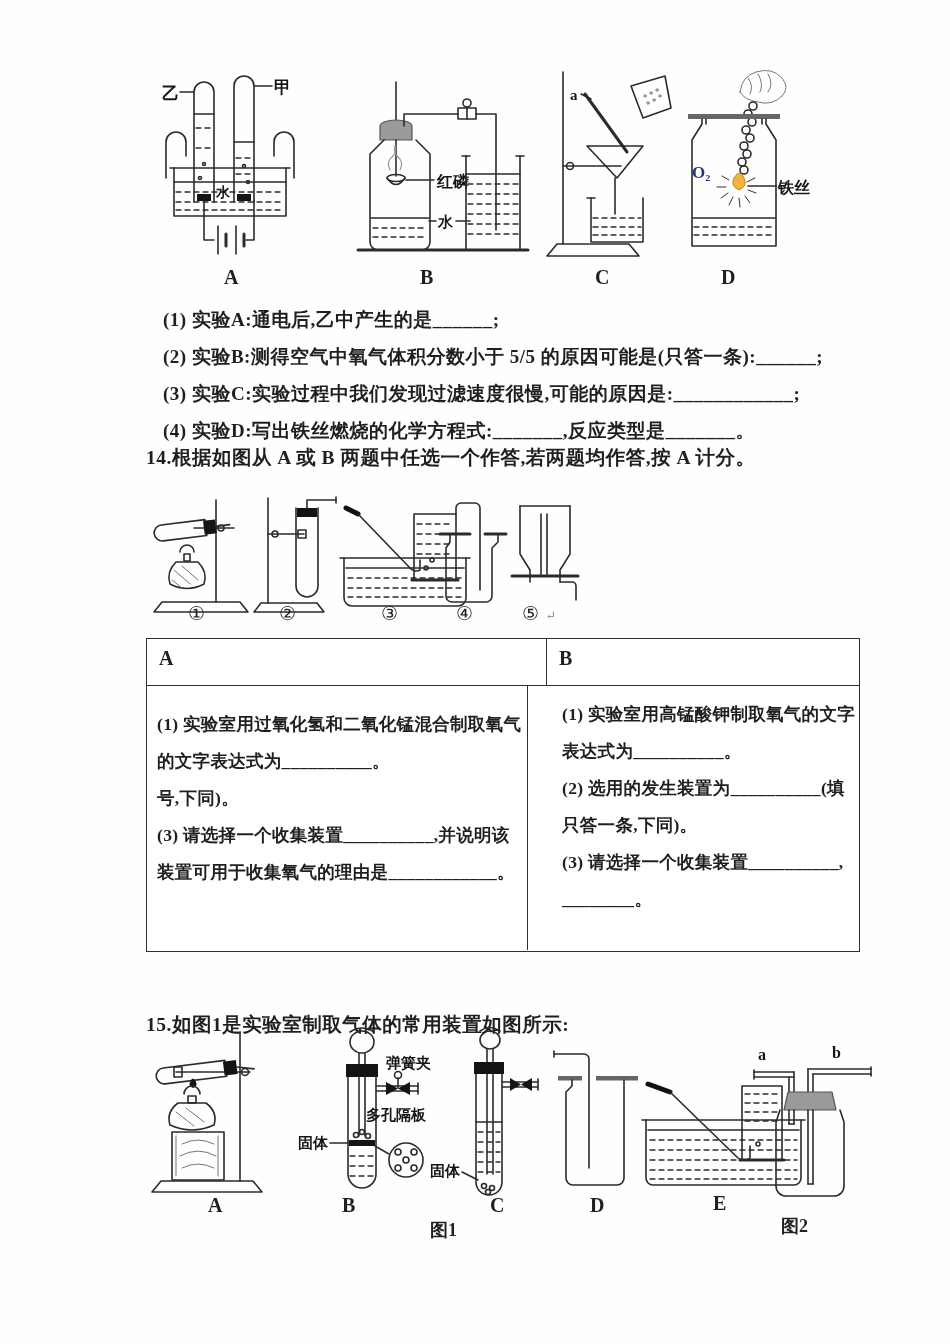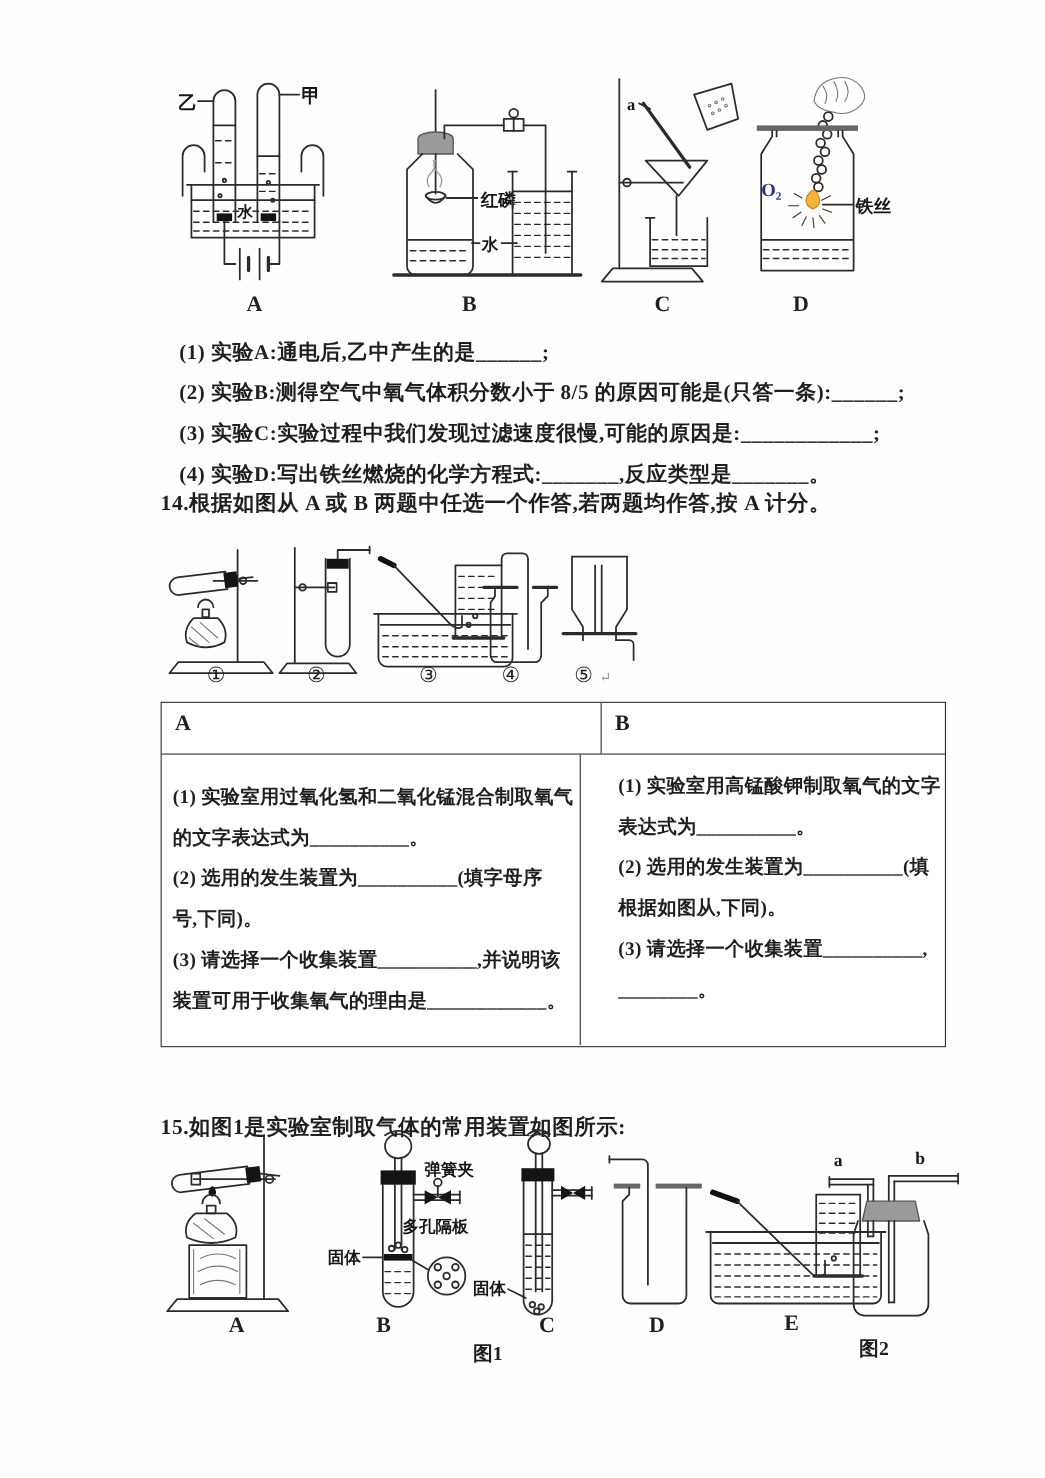--- a/index.html
+++ b/index.html
@@ -174,21 +174,21 @@
     <line class="dash" x1="18" y1="161" x2="98" y2="161"></line>
     <line class="dash" x1="18" y1="169" x2="98" y2="169"></line>
   </svg>
 
   <div class="abs fig-label" style="left:224px;top:266px">A</div>
   <div class="abs fig-label" style="left:420px;top:266px">B</div>
   <div class="abs fig-label" style="left:595px;top:266px">C</div>
   <div class="abs fig-label" style="left:721px;top:266px">D</div>
 
   <div class="abs qline" style="left:163px;top:307px">(1) 实验A:通电后,乙中产生的是______;</div>
-  <div class="abs qline" style="left:163px;top:344px">(2) 实验B:测得空气中氧气体积分数小于 8/5 的原因可能是(只答一条):______;</div>
+  <div class="abs qline" style="left:163px;top:344px">(2) 实验B:测得空气中氧气体积分数小于 5/5 的原因可能是(只答一条):______;</div>
   <div class="abs qline" style="left:163px;top:381px">(3) 实验C:实验过程中我们发现过滤速度很慢,可能的原因是:____________;</div>
   <div class="abs qline" style="left:163px;top:418px">(4) 实验D:写出铁丝燃烧的化学方程式:_______,反应类型是_______。</div>
 
   <div class="abs stem" style="left:146px;top:444px">14.根据如图从 A 或 B 两题中任选一个作答,若两题均作答,按 A 计分。</div>
 
   <svg class="abs diagram" style="left:146px;top:494px" width="110" height="128" viewBox="0 0 110 128">
     <path d="M8,118 h94 l-8,-10 h-78 z"></path>
     <line x1="70" y1="6" x2="70" y2="108"></line>
     <line x1="48" y1="34" x2="88" y2="34"></line>
     <circle cx="75" cy="34" r="3"></circle>
@@ -262,30 +262,29 @@
 
   <div class="abs" id="q14-table">
     <div class="t-head">
       <div class="t-ca">A</div>
       <div class="t-cb">B</div>
     </div>
     <div class="t-row">
       <div class="t-ca t-body-a">
         <div class="tl">(1) 实验室用过氧化氢和二氧化锰混合制取氧气</div>
         <div class="tl">的文字表达式为__________。</div>
-        <div class="tl">(2) 选用的发生装置为__________(填字母序</div>
         <div class="tl">号,下同)。</div>
         <div class="tl">(3) 请选择一个收集装置__________,并说明该</div>
         <div class="tl">装置可用于收集氧气的理由是____________。</div>
       </div>
       <div class="t-cb t-body-b">
         <div class="tl">(1) 实验室用高锰酸钾制取氧气的文字</div>
         <div class="tl">表达式为__________。</div>
         <div class="tl">(2) 选用的发生装置为__________(填</div>
-        <div class="tl">根据如图从,下同)。</div>
+        <div class="tl">只答一条,下同)。</div>
         <div class="tl">(3) 请选择一个收集装置__________,</div>
         <div class="tl">________。</div>
       </div>
     </div>
   </div>
 
   <div class="abs stem" style="left:146px;top:1011px">15.如图1是实验室制取气体的常用装置如图所示:</div>
 
   <svg class="abs diagram" style="left:146px;top:1024px" width="125" height="178" viewBox="0 0 125 178">
     <path d="M6,168 h110 l-9,-11 h-92 z"></path>

